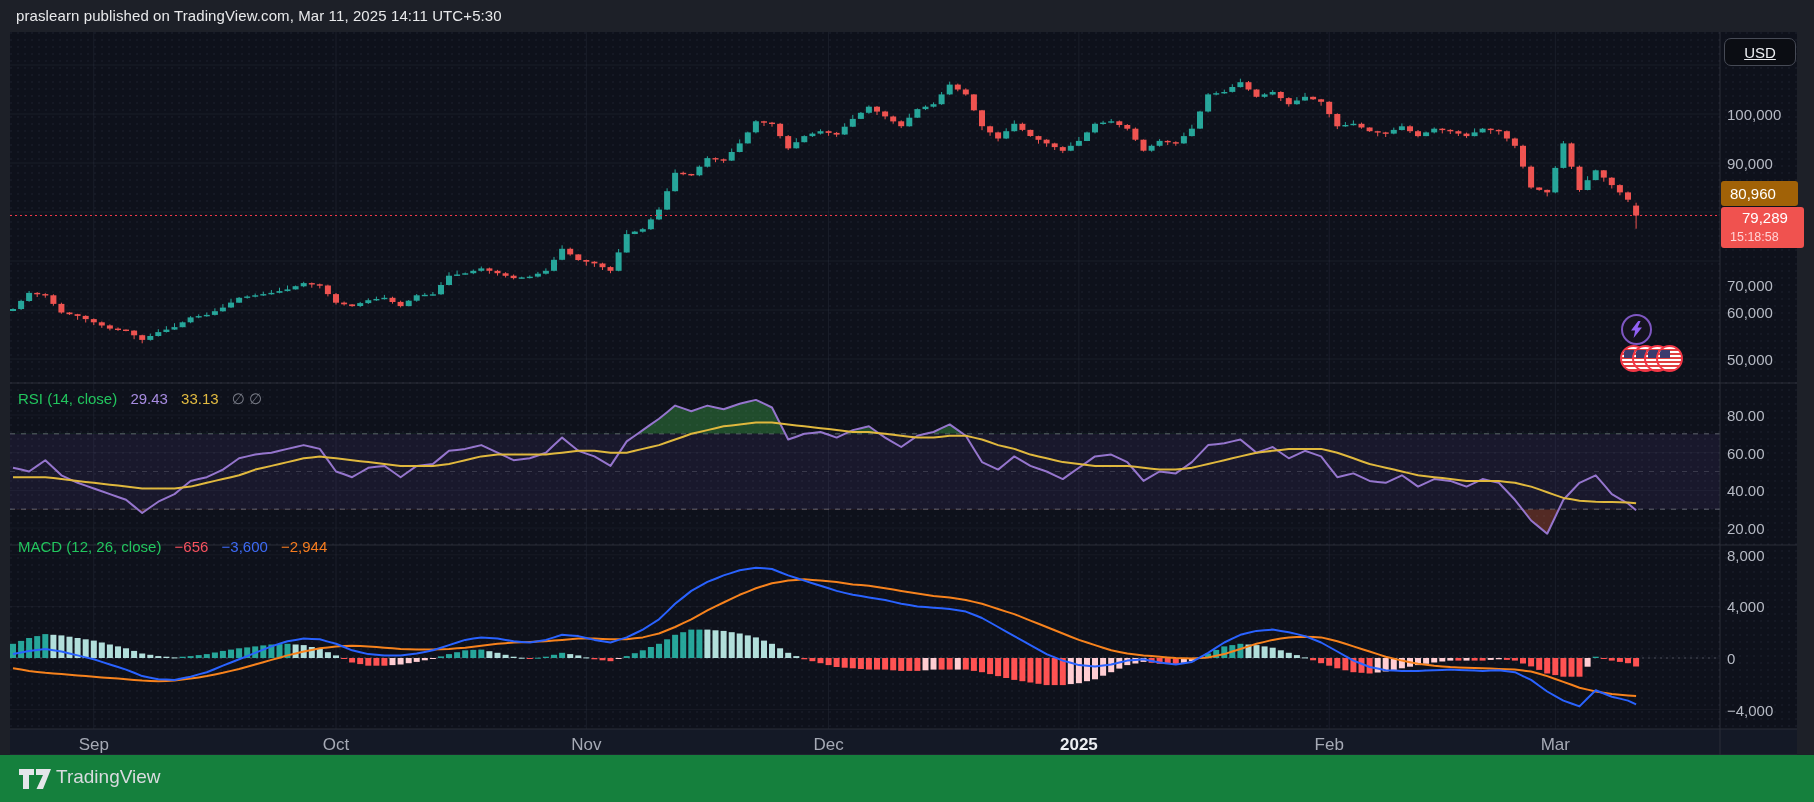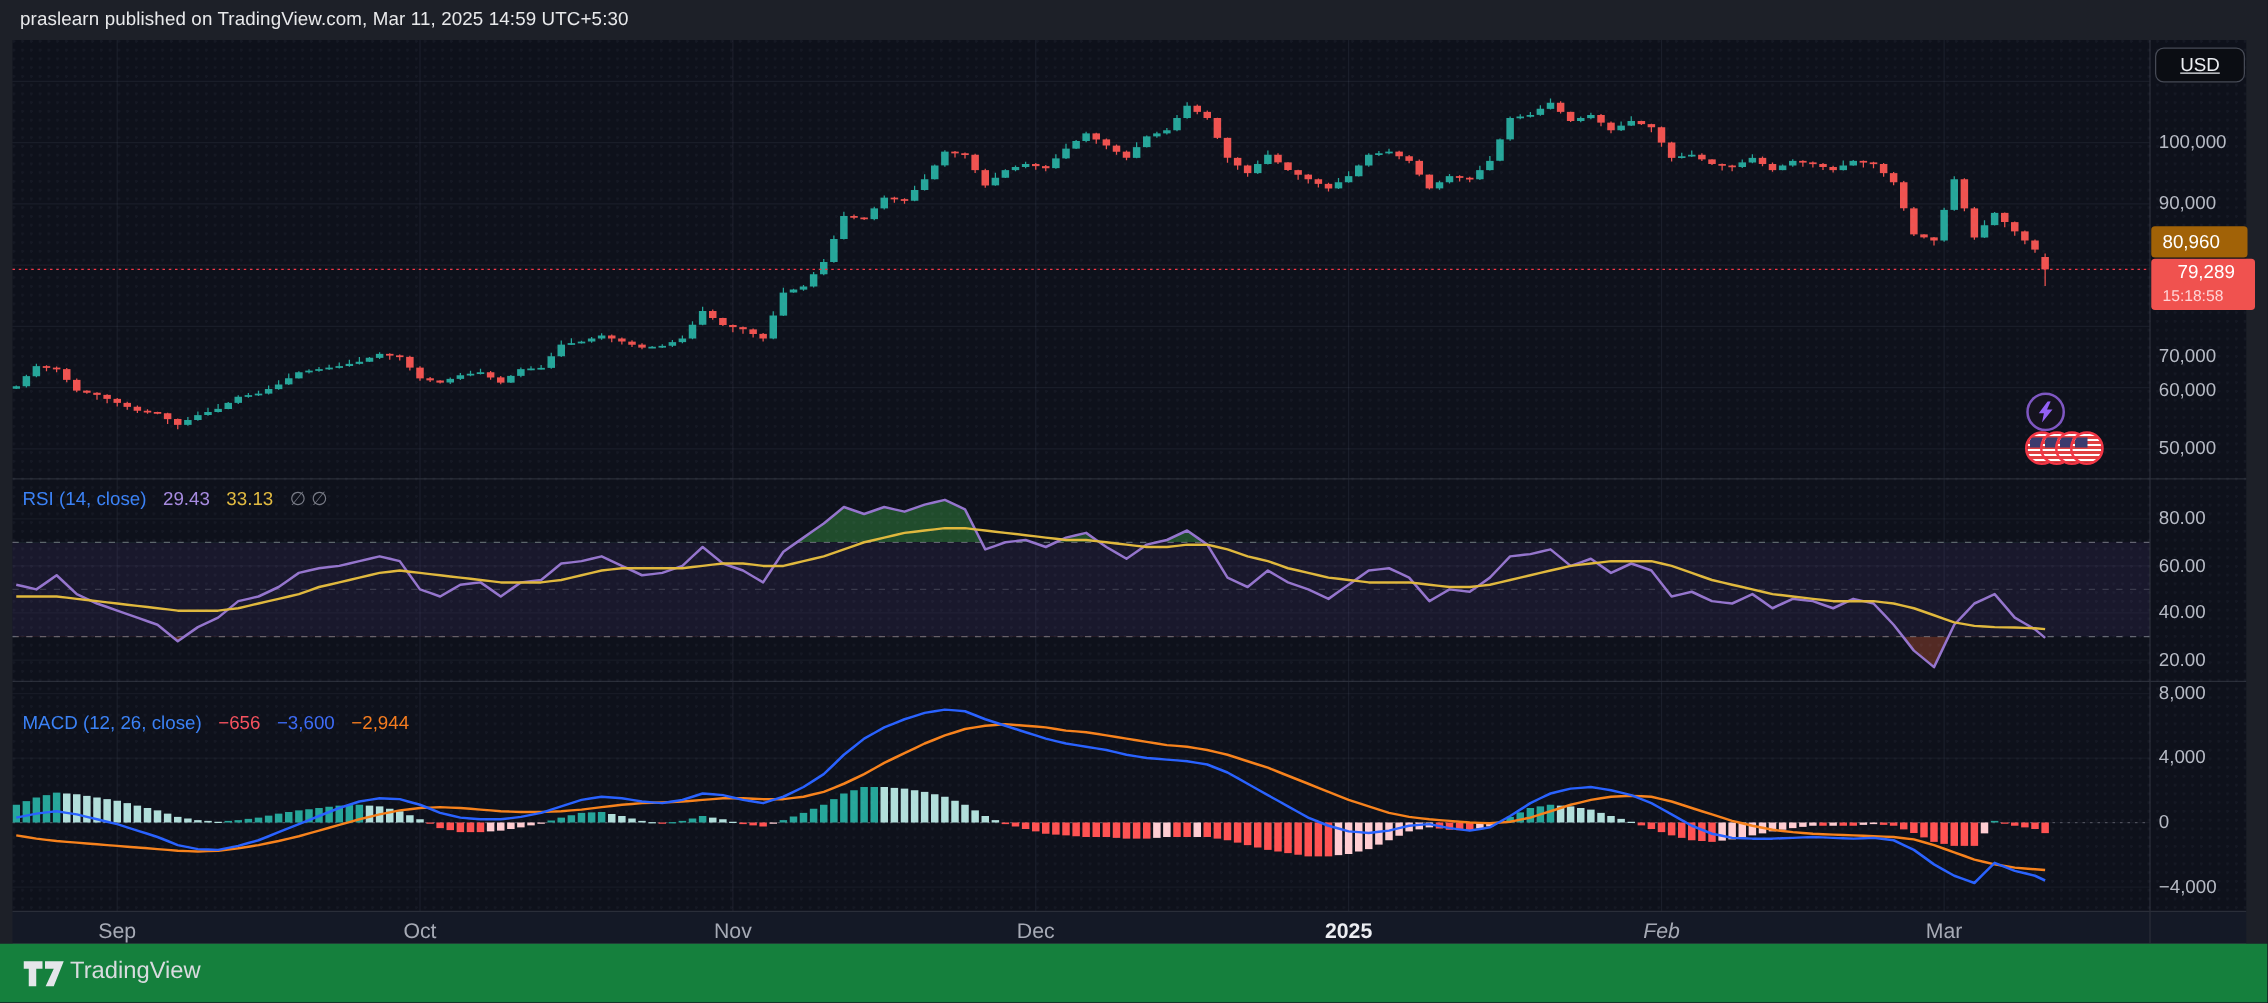--- a/index.html
+++ b/index.html
@@ -6,21 +6,21 @@
     font-family:"Liberation Sans", sans-serif;}
   #app{position:relative;width:1814px;height:802px;background:#1d2028;}
   #topbar{position:absolute;left:0;top:0;width:1814px;height:32px;background:#1d2028;}
   #topbar span{position:absolute;left:16px;top:7px;font-size:15px;color:#e8e9eb;letter-spacing:.1px;}
   #chart-svg{position:absolute;left:0;top:0;}
   #texture{position:absolute;left:10px;top:32px;width:1787px;height:697px;pointer-events:none;
     background-image:radial-gradient(circle at 1px 1px, rgba(165,175,205,0.05) 1px, transparent 1.3px);
     background-size:7px 7px;}
   .legend{position:absolute;font-size:15px;white-space:nowrap;}
   .legend .t{color:#d6d9de;}
-  .legend .dim{color:#3b82f6;}
+  .legend .dim{color:#22c55e;}
   .legend .red{color:#f7525f;}
   .legend .sp{margin-left:9px;}
   .legend .purple{color:#a78be0;}
   .legend .yellow{color:#e2bb41;}
   .legend .gray{color:#787b86;}
   .legend .blue{color:#3d6bf5;}
   .legend .orange{color:#f57c1f;}
   .tick{position:absolute;left:1727px;transform:translateY(-50%);font-size:15px;color:#b6bac4;}
   .mlabel{position:absolute;top:735px;transform:translateX(-50%);font-size:17px;color:#a6aab5;}
   .mlabel.bold{color:#eceef2;font-weight:bold;}
@@ -43,21 +43,21 @@
   #footer{position:absolute;left:0;top:755px;width:1814px;height:47px;background:#15803d;}
   #footer .brand{position:absolute;left:56px;top:11px;font-size:19px;color:#d9dbdf;font-weight:500;}
   #tv-logo{position:absolute;left:18px;top:12px;}
 </style>
 </head>
 <body>
 
 <div id="app">
 
   <div id="topbar">
-    <span>praslearn published on TradingView.com, Mar 11, 2025 14:59 UTC+5:30</span>
+    <span>praslearn published on TradingView.com, Mar 11, 2025 14:11 UTC+5:30</span>
   </div>
 
   <svg id="chart-svg" width="1814" height="802" viewBox="0 0 1814 802">
       <rect x="10" y="32" width="1787" height="697" fill="#0e111b"></rect>
       <rect x="10" y="729" width="1787" height="26" fill="#141926"></rect>
       <line x1="93.75" y1="32" x2="93.75" y2="729" stroke="rgba(140,150,175,0.10)"></line>
       <line x1="336" y1="32" x2="336" y2="729" stroke="rgba(140,150,175,0.10)"></line>
       <line x1="586.3249999999999" y1="32" x2="586.3249999999999" y2="729" stroke="rgba(140,150,175,0.10)"></line>
       <line x1="828.5749999999999" y1="32" x2="828.5749999999999" y2="729" stroke="rgba(140,150,175,0.10)"></line>
       <line x1="1078.8999999999999" y1="32" x2="1078.8999999999999" y2="729" stroke="rgba(140,150,175,0.10)"></line>
@@ -725,21 +725,21 @@
   <div id="texture"></div>
 
 
   <div class="legend" style="left:18px;top:390px;">
     <span class="dim">RSI (14, close)</span>
     <span class="purple sp">29.43</span>
     <span class="yellow sp">33.13</span>
     <span class="gray sp">∅ ∅</span>
   </div>
 
-  <div class="legend" style="left:18px;top:570px;">
+  <div class="legend" style="left:18px;top:538px;">
     <span class="dim">MACD (12, 26, close)</span>
     <span class="red sp">−656</span>
     <span class="blue sp">−3,600</span>
     <span class="orange sp">−2,944</span>
   </div>
 
   <button id="usd-btn">USD</button>
 
   <div id="badge-real">80,960</div>
   <div id="badge-ha">
@@ -777,21 +777,21 @@
       <div class="tick" style="top: 606.4px;">4,000</div>
       <div class="tick" style="top: 658px;">0</div>
       <div class="tick" style="top: 709.6px;">−4,000</div>
     </div>
   <div id="time-labels">
       <div class="mlabel" style="left: 93.75px;">Sep</div>
       <div class="mlabel" style="left: 336px;">Oct</div>
       <div class="mlabel" style="left: 586.325px;">Nov</div>
       <div class="mlabel" style="left: 828.575px;">Dec</div>
       <div class="mlabel bold" style="left: 1078.9px;">2025</div>
-      <div class="mlabel" style="left: 1329.22px; font-style: italic;">Feb</div>
+      <div class="mlabel" style="left: 1329.22px;">Feb</div>
       <div class="mlabel" style="left: 1555.32px;">Mar</div>
     </div>
 
   <div id="footer">
     <svg id="tv-logo" width="34" height="24" viewBox="0 0 34 24">
       <path fill="#e4e6ea" d="M1 2 h15 v6 h-5 v14 h-6 V8 H1 Z"></path>
       <path fill="#e4e6ea" d="M18 2 h15 l-8 20 h-6.5 l6.5 -14 h-7 Z"></path>
     </svg>
     <span class="brand">TradingView</span>
   </div>

